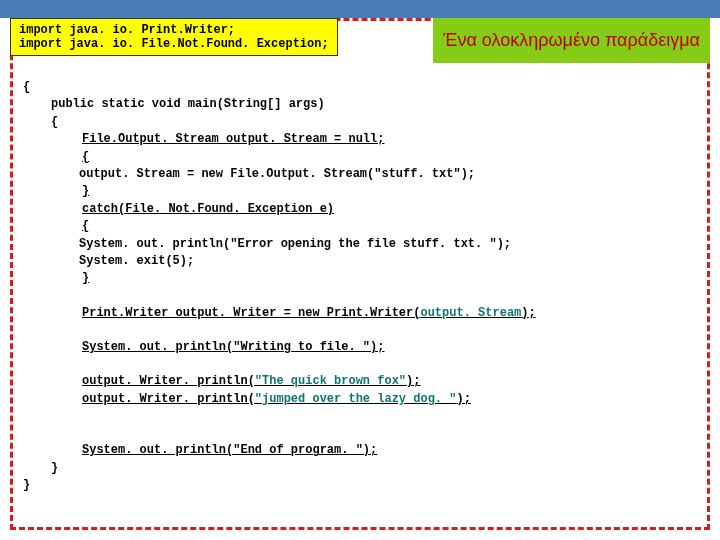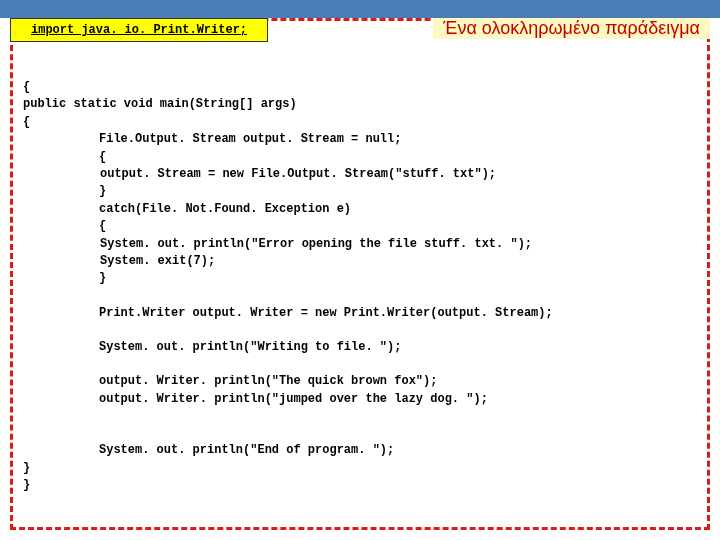--- a/index.html
+++ b/index.html
@@ -22,73 +22,73 @@
     left: 10px;
     right: 10px;
     bottom: 10px;
     border: 3px dashed #d81b1b;
     padding: 0 10px 10px 10px;
   }
   .title-box {
     position: absolute;
     top: -3px;
     right: -3px;
-    background: #fef9c3;
-    padding: 0 10px;
+    background: #84cc16;
+    padding: 12px 10px;
     font-family: Arial, sans-serif;
     font-size: 18px;
     color: #c00000;
   }
   .imports-box {
     position: absolute;
     top: -3px;
     left: -3px;
     background: #ffff00;
     border: 1px solid #333;
-    padding: 4px 20px;
+    padding: 4px 8px;
     font-weight: bold;
-    text-decoration: underline;
   }
   .imports-box div { white-space: nowrap; }
   .code-body {
     margin-top: 58px;
     font-weight: bold;
     line-height: 1.45;
   }
-  .ind1 { }
-  .ind2 { margin-left: 76px; }
-  .ind3 { margin-left: 77px; }
+  .ind1 { margin-left: 28px; }
+  .ind2 { margin-left: 59px; text-decoration: underline; }
+  .ind3 { margin-left: 56px; }
   .spacer { height: 17px; }
-  .teal { color: #000000; }
+  .teal { color: #0f766e; }
 </style>
 </head>
 <body>
 
 <div class="blue-bar"></div>
 
 <div class="container">
 
   <div class="title-box">Ένα ολοκληρωμένο παράδειγμα</div>
 
   <div class="imports-box">
     <div>import java. io. Print.Writer;</div>
+    <div>import java. io. File.Not.Found. Exception;</div>
   </div>
 
   <div class="code-body">
     <div>{</div>
     <div class="ind1">public static void main(String[] args)</div>
     <div class="ind1">{</div>
     <div class="ind2">File.Output. Stream output. Stream = null;</div>
     <div class="ind2">{</div>
     <div class="ind3">output. Stream = new File.Output. Stream("stuff. txt");</div>
     <div class="ind2">}</div>
     <div class="ind2">catch(File. Not.Found. Exception e)</div>
     <div class="ind2">{</div>
     <div class="ind3">System. out. println("Error opening the file stuff. txt. ");</div>
-    <div class="ind3">System. exit(7);</div>
+    <div class="ind3">System. exit(5);</div>
     <div class="ind2">}</div>
     <div class="spacer"></div>
     <div class="ind2"><span>Print.Writer output. Writer = new Print.Writer(</span><span class="teal">output. Stream</span><span>);</span></div>
     <div class="spacer"></div>
     <div class="ind2">System. out. println("Writing to file. ");</div>
     <div class="spacer"></div>
     <div class="ind2"><span>output. Writer. println(</span><span class="teal">"The quick brown fox"</span><span>);</span></div>
     <div class="ind2"><span>output. Writer. println(</span><span class="teal">"jumped over the lazy dog. "</span><span>);</span></div>
     <div class="spacer"></div>
     <div class="spacer"></div>

